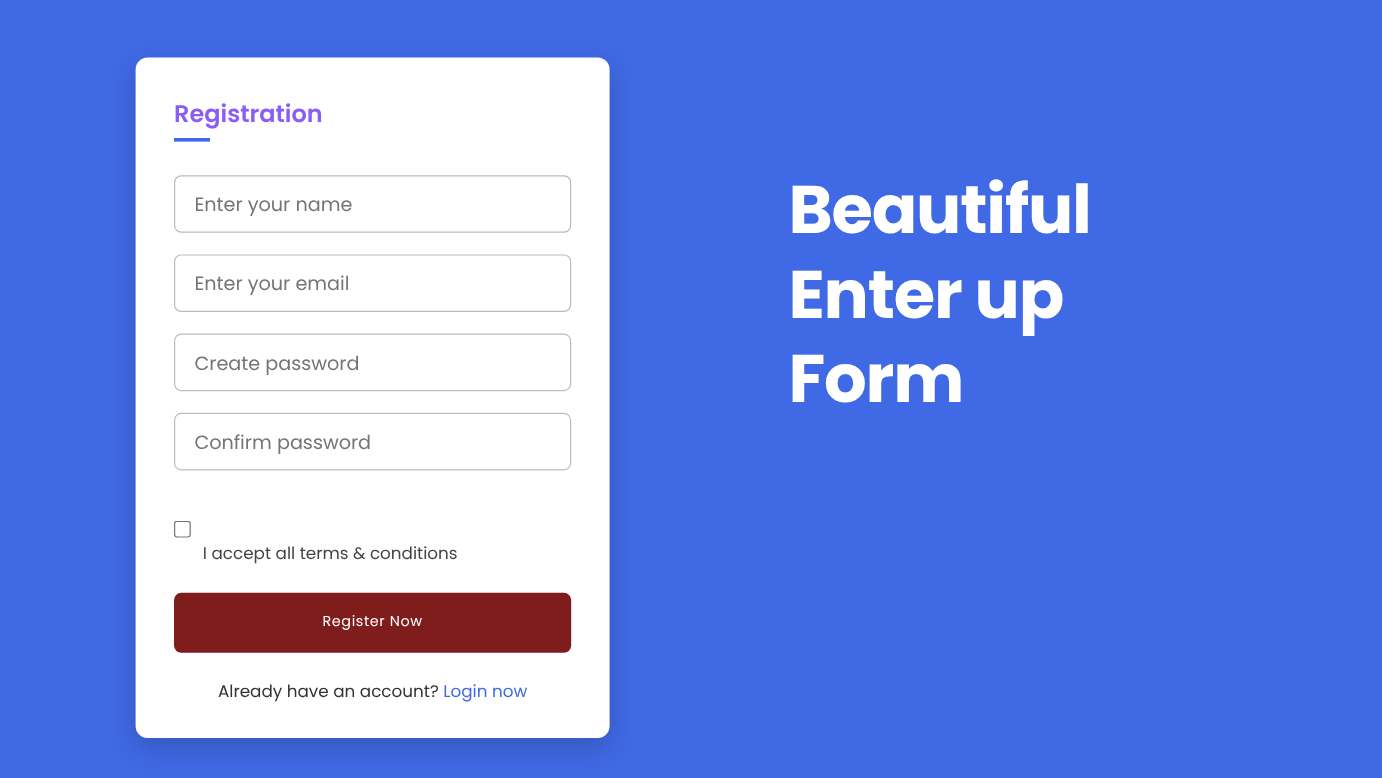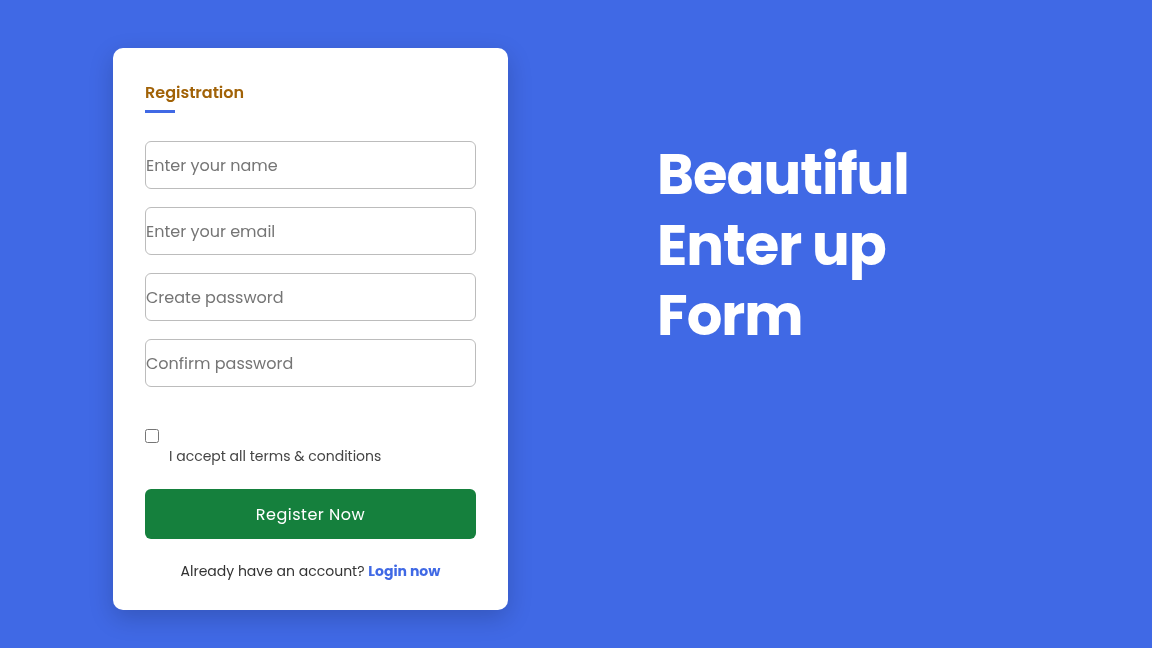--- a/index.html
+++ b/index.html
@@ -23,23 +23,23 @@
       left: 113px;
       top: 48px;
       width: 395px;
       background: #ffffff;
       border-radius: 10px;
       padding: 32px 32px 28px 32px;
       box-shadow: 0 8px 24px rgba(0, 0, 0, 0.18);
     }
     
     .form-title {
-      font-size: 16px;
+      font-size: 20px;
       font-weight: 600;
-      color: #a16207;
+      color: #8b5cf6;
       position: relative;
       padding-bottom: 8px;
       display: inline-block;
     }
     
     .form-title::after {
       content: '';
       position: absolute;
       left: 0;
       bottom: 0;
@@ -51,21 +51,21 @@
     .input-group {
       margin-top: 28px;
       display: flex;
       flex-direction: column;
       gap: 18px;
     }
     
     .input-field {
       width: 100%;
       height: 48px;
-      padding: 0 0;
+      padding: 0 16px;
       font-size: 16px;
       color: #333;
       border: 1px solid #bcbcbc;
       border-radius: 6px;
       outline: none;
       background: #fff;
     }
     
     .input-field::placeholder {
       color: #757575;
@@ -89,40 +89,40 @@
       font-size: 14px;
       color: #444;
       cursor: pointer;
       margin-top: 41px;
     }
     
     .register-button {
       margin-top: 22px;
       width: 100%;
       height: 50px;
-      background: #15803d;
+      background: #7f1d1d;
       color: #ffffff;
-      font-size: 16px;
+      font-size: 12px;
       font-weight: 400;
       letter-spacing: 0.5px;
       border: none;
       border-radius: 6px;
       cursor: pointer;
     }
     
     .login-row {
       margin-top: 22px;
       text-align: center;
       font-size: 14px;
       color: #333;
     }
     
     .login-link {
       color: #4069e5;
-      font-weight: 700;
+      font-weight: 400;
       cursor: pointer;
       text-decoration: none;
     }
     
     .hero-text {
       position: absolute;
       left: 657px;
       top: 140px;
       color: #ffffff;
       font-size: 56px;

